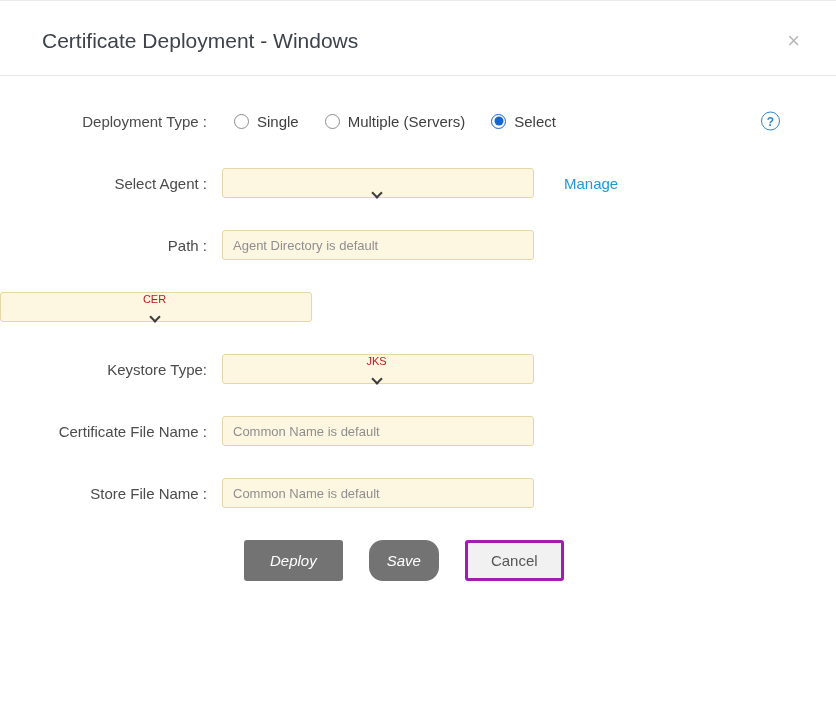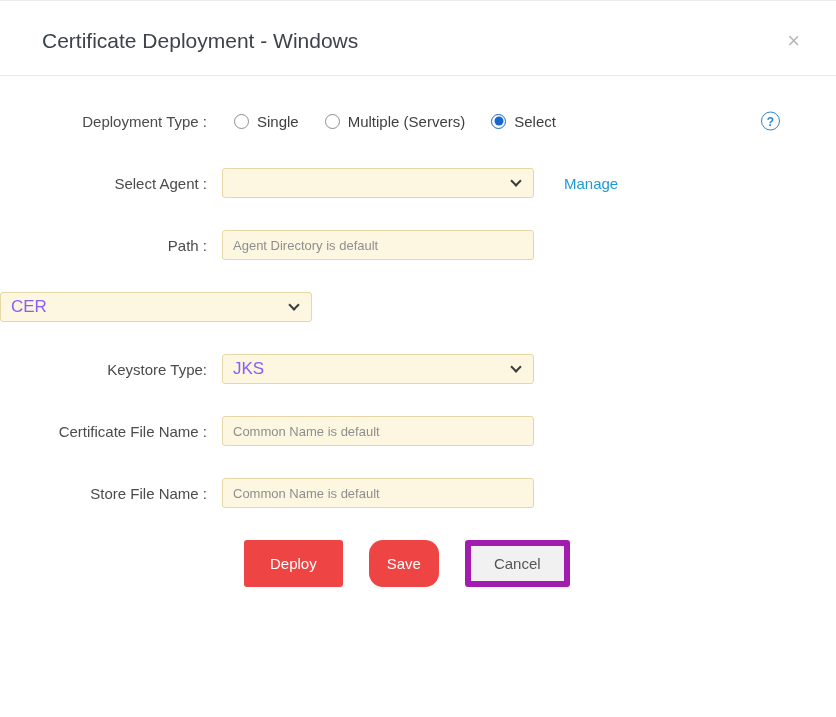--- a/index.html
+++ b/index.html
@@ -44,21 +44,21 @@
   }
   .text-input {
     padding:0 10px; font-size:13px; color:#333;
     font-family:"Liberation Sans", sans-serif;
     outline:none;
   }
   .text-input::placeholder { color:#8f8f8f; opacity:1; }
   .select-box {
     display:flex; align-items:center; justify-content:space-between;
     padding:0 13px 0 10px; cursor:pointer;
-    font-size:17px; color:#8b5cf6;
+    font-size:11px; color:#b91c1c;flex-direction:column;
   }
   .chevron {
     width:8px; height:8px;
     border-right:2px solid #3c3c3c;
     border-bottom:2px solid #3c3c3c;
     transform:rotate(45deg);
     margin-top:-4px;
   }
   .manage-link {
     color:#1e9ad6; font-size:15px; margin-left:30px;
@@ -101,27 +101,28 @@
   }
   .buttons-row {
     display:flex; gap:26px;
     margin-left:244px; margin-top:12px;
   }
   .btn {
     font-size:15px; border-radius:3px; cursor:pointer;
     font-family:"Liberation Sans", sans-serif;
   }
   .btn-primary {
-    background:#ef4444; color:#fff; border:none;
+    background:#737373; color:#fff; border:none;
     padding:10px 26px;
+    font-style:italic;
   }
   .btn-primary.save { padding:10px 18px;border-radius:14px; }
   .btn-cancel {
     background:#f1f1f1; color:#555;
-    border:6px solid #a21caf;
+    border:3px solid #a21caf;
     padding:9px 23px;
   }
 </style>
 </head>
 <body>
 
 <div class="dialog">
 
   <div class="dialog-header">
     <div class="dialog-title">Certificate Deployment - Windows</div>

